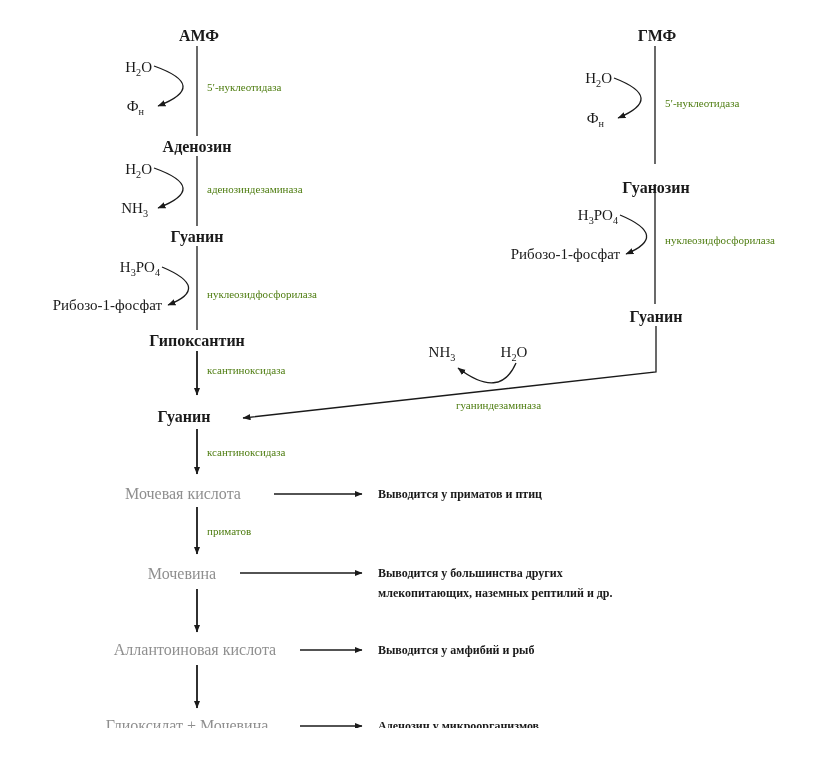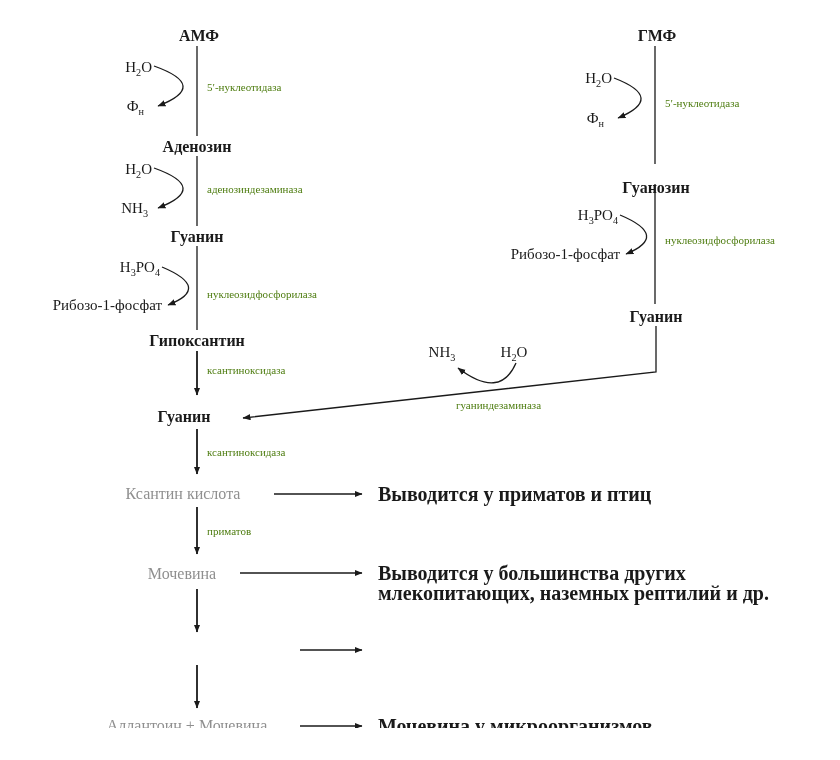--- a/index.html
+++ b/index.html
@@ -43,21 +43,21 @@
     font-size: 15px;
     line-height: 17px;
     text-align: right;
     white-space: nowrap;
     color: #1a1a1a;
   }
   .reactant.centered { text-align: center; }
   .reactant sub, .node sub { font-size: 0.68em; line-height: 0; }
   .excretion {
     position: absolute;
-    font-size: 20px;
+    font-size: 12px;
     font-weight: bold;
     line-height: 19px;
     white-space: nowrap;
     color: #1a1a1a;
   }
 </style>
 </head>
 <body>
 
 <div id="canvas">
@@ -113,32 +113,34 @@
   <div class="enzyme" style="left:207px;top:287px">нуклеозидфосфорилаза</div>
 
   <div class="node" style="left:140px;top:331px;width:114px">Гипоксантин</div>
 
   <div class="enzyme" style="left:207px;top:363px">ксантиноксидаза</div>
 
   <div class="node" style="left:146px;top:407px;width:76px">Гуанин</div>
 
   <div class="enzyme" style="left:207px;top:445px">ксантиноксидаза</div>
 
-  <div class="node muted" style="left:98px;top:484px;width:170px">Ксантин кислота</div>
+  <div class="node muted" style="left:98px;top:484px;width:170px">Мочевая кислота</div>
   <div class="excretion" style="left:378px;top:485px">Выводится у приматов и птиц</div>
 
   <div class="enzyme" style="left:207px;top:524px">приматов</div>
 
   <div class="node muted" style="left:134px;top:564px;width:96px">Мочевина</div>
   <div class="excretion" style="left:378px;top:564px">Выводится у большинства других</div>
   <div class="excretion" style="left:378px;top:584px">млекопитающих, наземных рептилий и др.</div>
 
+  <div class="node muted" style="left:96px;top:640px;width:198px">Аллантоиновая кислота</div>
+  <div class="excretion" style="left:378px;top:641px">Выводится у амфибий и рыб</div>
 
-  <div class="node muted" style="left:80px;top:716px;width:214px">Аллантоин  +  Мочевина</div>
-  <div class="excretion" style="left:378px;top:717px">Мочевина у микроорганизмов</div>
+  <div class="node muted" style="left:80px;top:716px;width:214px">Глиоксилат  +  Мочевина</div>
+  <div class="excretion" style="left:378px;top:717px">Аденозин у микроорганизмов</div>
 
   <div class="node" style="left:630px;top:26px;width:54px">ГМФ</div>
 
   <div class="reactant" style="left:552px;top:70px;width:60px">H<sub>2</sub>O</div>
   <div class="reactant" style="left:552px;top:110px;width:52px">Ф<sub>н</sub></div>
   <div class="enzyme" style="left:665px;top:96px">5′-нуклеотидаза</div>
 
   <div class="node" style="left:612px;top:178px;width:88px">Гуанозин</div>
 
   <div class="reactant" style="left:538px;top:207px;width:80px">H<sub>3</sub>PO<sub>4</sub></div>

